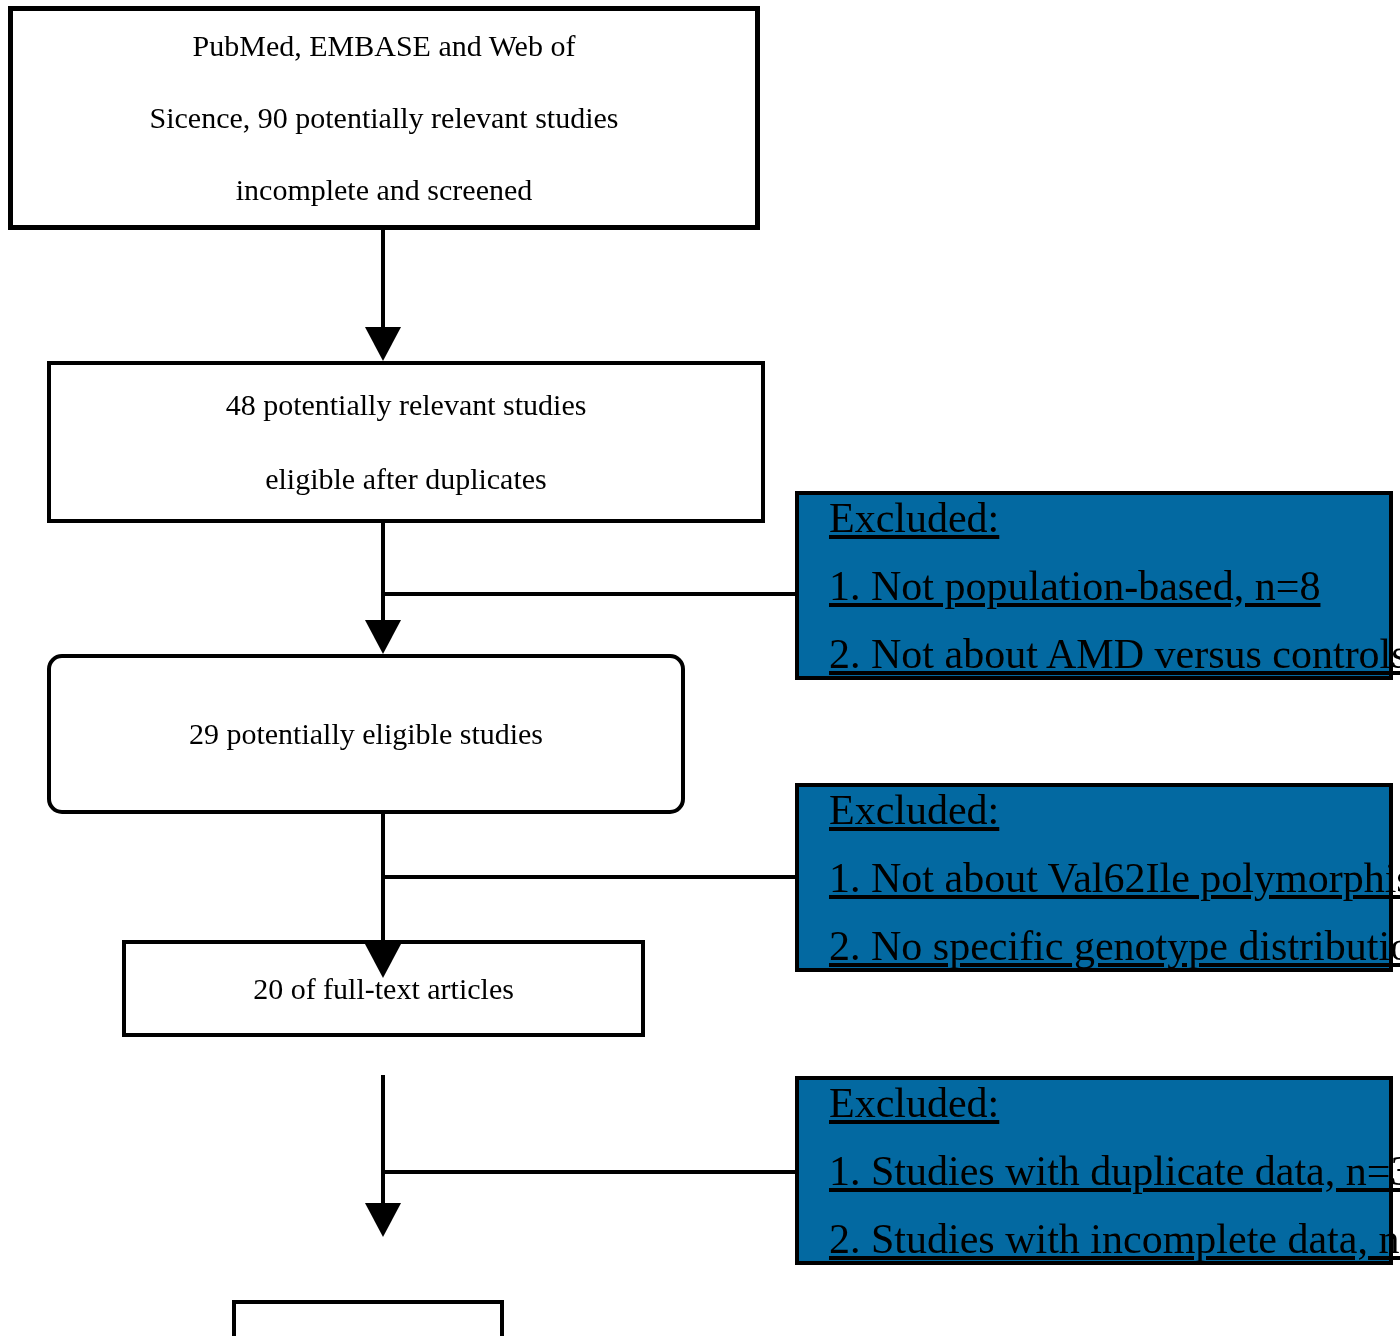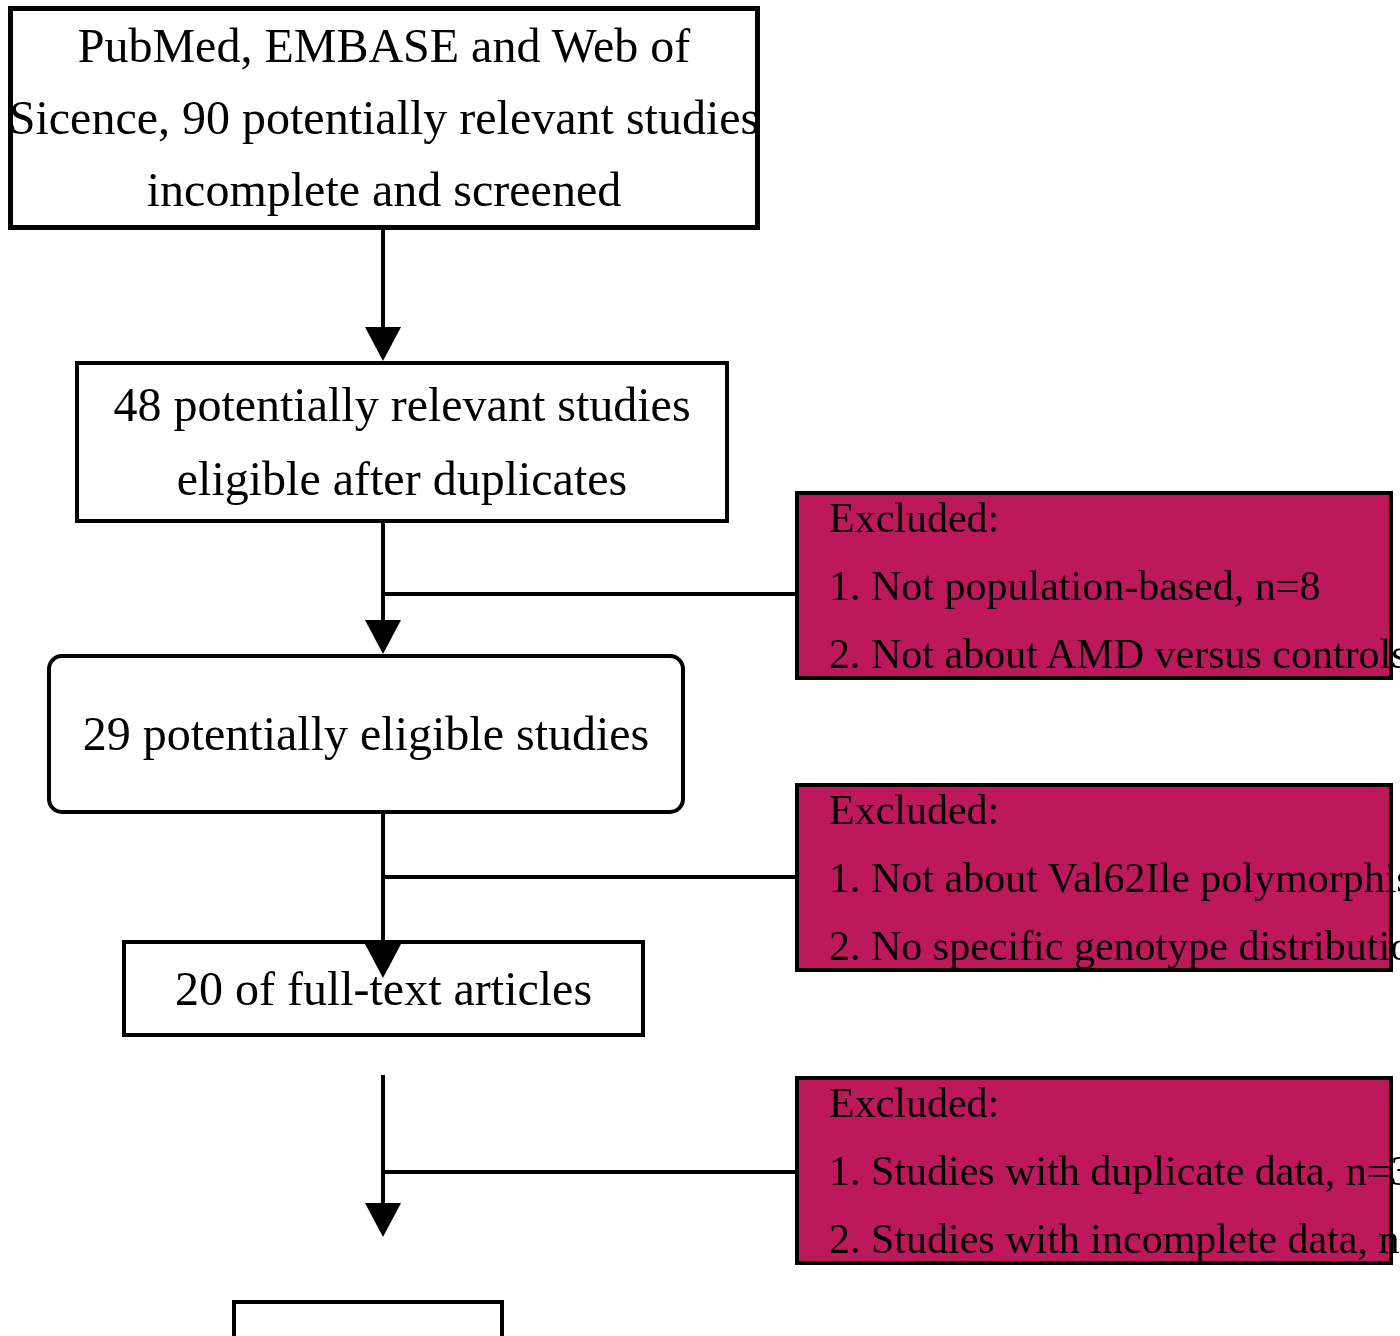--- a/index.html
+++ b/index.html
@@ -21,45 +21,46 @@
     box-sizing: border-box;
     border: 4px solid #000000;
     background: #ffffff;
     display: flex;
     flex-direction: column;
     justify-content: center;
     align-items: center;
     text-align: center;
   }
   .fbox .line {
-    font-size: 48px;
+    font-size: 30px;
     line-height: 74px;
     white-space: nowrap;
   }
   #box-identified { left: 8px;   top: 6px;    width: 752px; height: 224px; border-width: 5px; }
   #box-identified .line { line-height: 72px; }
-  #box-duplicates { left: 47px;  top: 361px;  width: 654px; height: 162px; margin-left: 28px; }
+  #box-duplicates { left: 47px;  top: 361px;  width: 718px; height: 162px; }
   #box-abstract   { left: 47px;  top: 654px;  width: 638px; height: 160px; border-radius: 15px; }
   #box-fulltext   { left: 122px; top: 940px;  width: 523px; height: 97px;  }
   #box-titles     { left: 232px; top: 1300px; width: 272px; height: 95px; justify-content: flex-end;  }
 
   .xbox {
     position: absolute;
     box-sizing: border-box;
     border: 4px solid #000000;
-    background: #be185d;
+    background: #0369a1;
     left: 795px;
     width: 598px;
     height: 189px;
     display: flex;
     flex-direction: column;
     justify-content: center;
     align-items: flex-start;
     padding-left: 30px;
     text-align: left;
+    text-decoration: underline;
   }
   .xbox .line {
     font-size: 42px;
     line-height: 68px;
     white-space: nowrap;
   }
   #excluded-1 { top: 491px; }
   #excluded-2 { top: 783px; }
   #excluded-3 { top: 1076px; }
 

